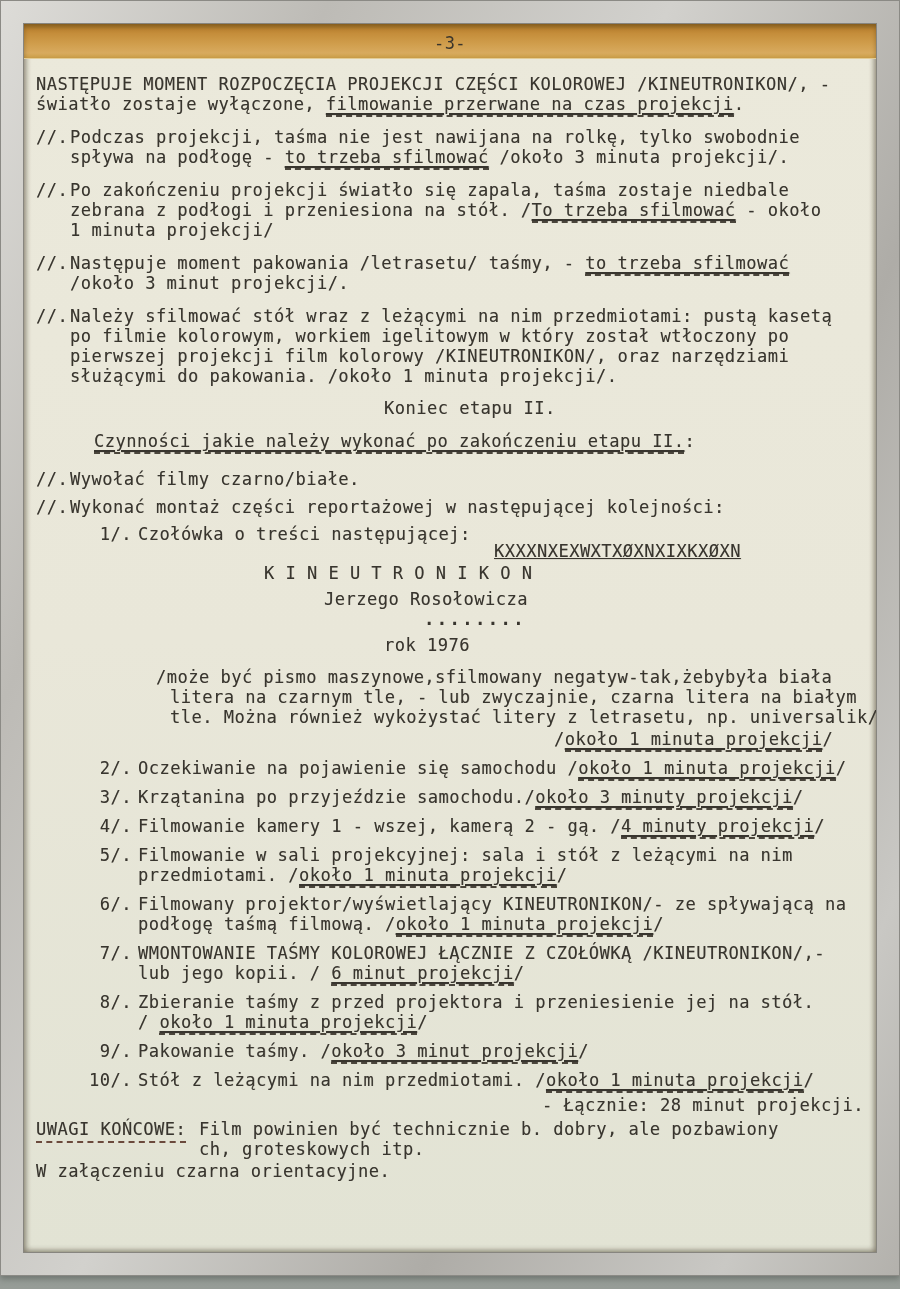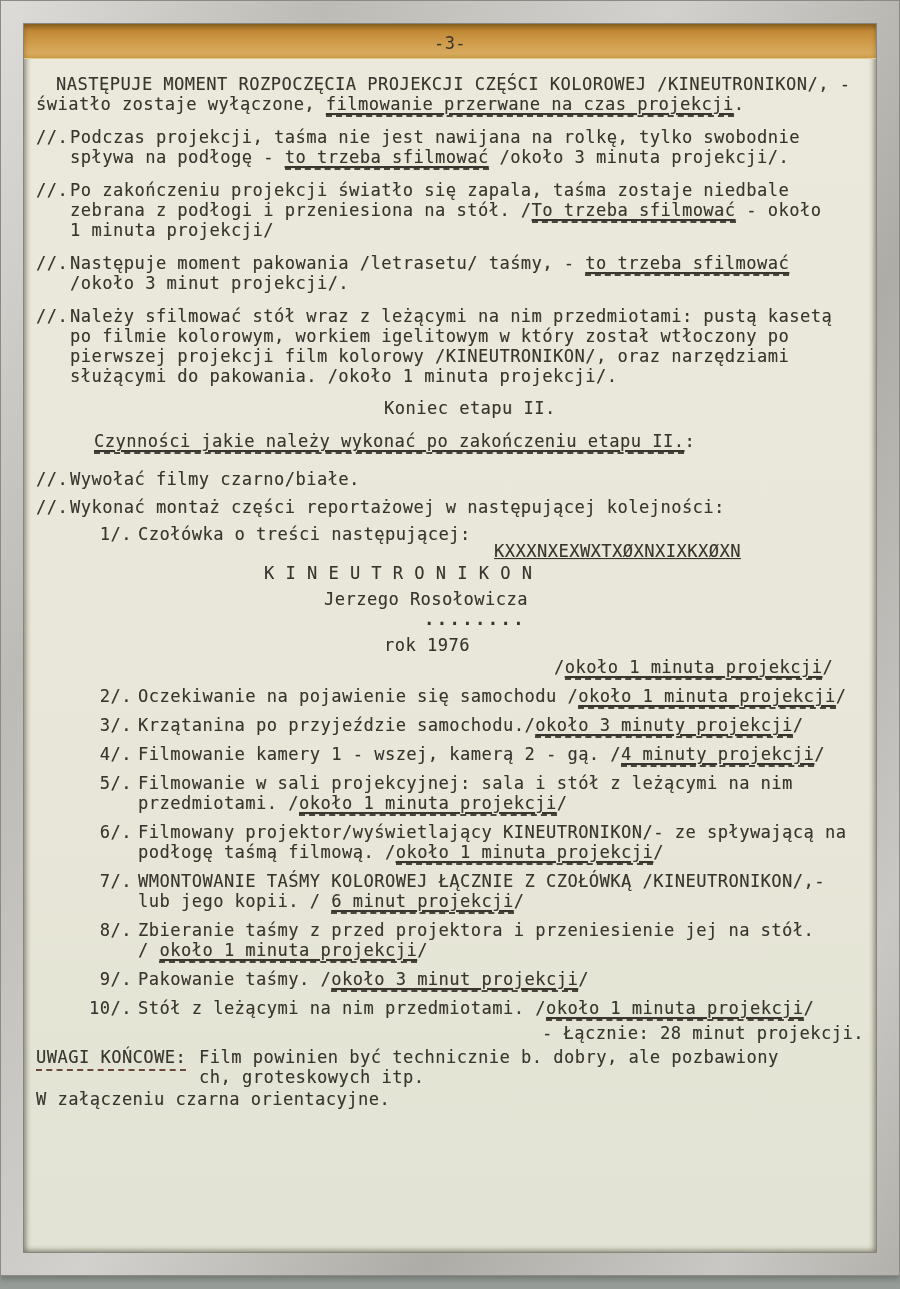--- a/index.html
+++ b/index.html
@@ -42,21 +42,21 @@
   .u{
     text-decoration:underline;text-decoration-thickness:1.5px;text-underline-offset:3px;
     border-bottom:2px dashed #4b463c;padding-bottom:1px;
   }
   .ud{border-bottom:2px dashed #6b4a3c;padding-bottom:2px;}
   .dur{white-space:nowrap;}
   .row{display:grid;grid-template-columns:34px 770px;margin-top:13px;}
   .nrow{display:grid;grid-template-columns:44px 715px;column-gap:6px;margin-left:52px;margin-top:9px;}
   .nrow .mark{text-align:right;}
   .intro{margin-top:2px;}
-  .intro .l1{margin-left:20px;}
+  .intro .l1{}
   .koniec{margin-left:348px;margin-top:12px;}
   .heading2{margin-left:58px;margin-top:13px;}
   .task1{margin-top:18px;}
   .task2{margin-top:8px;}
   .item1{margin-top:7px;}
   .tb-crossed{margin-left:458px;margin-top:-2px;line-height:19px;text-decoration:underline;}
   .tb-title{margin-left:228px;margin-top:2px;}
   .tb-author{margin-left:288px;margin-top:6px;}
   .tb-real{position:relative;margin-left:253px;margin-top:8px;}
   .real-note{position:absolute;left:138px;top:-11px;white-space:nowrap;}
@@ -121,20 +121,25 @@
         <span class="mark">1/.</span>
         <span>Czołówka o treści następującej:</span>
       </div>
 
       <div class="tb-crossed">KXXXNXEXWXTXØXNXIXKXØXN</div>
       <div class="tb-title">K I N E U T R O N I K O N</div>
       <div class="tb-author">Jerzego Rosołowicza</div>
       <div class="tb-dots2 dots">........</div>
       <div class="tb-year">rok 1976</div>
 
+      <div class="notepar">
+        <div class="nl">/może być pismo maszynowe,sfilmowany negatyw-tak,żebybyła biała</div>
+        <div class="nl nl2">litera na czarnym tle, - lub zwyczajnie, czarna litera na białym</div>
+        <div class="nl nl2">tle. Można również wykożystać litery z letrasetu, np. universalik/</div>
+      </div>
       <div class="note-dur"><span>/</span><span class="u">około 1 minuta projekcji</span><span>/</span></div>
 
       <div class="nrow">
         <span class="mark">2/.</span>
         <span><span>Oczekiwanie na pojawienie się samochodu </span><span class="dur"><span>/</span><span class="u">około 1 minuta projekcji</span><span>/</span></span></span>
       </div>
       <div class="nrow">
         <span class="mark">3/.</span>
         <span><span>Krzątanina po przyjeździe samochodu.</span><span class="dur"><span>/</span><span class="u">około 3 minuty projekcji</span><span>/</span></span></span>
       </div>

